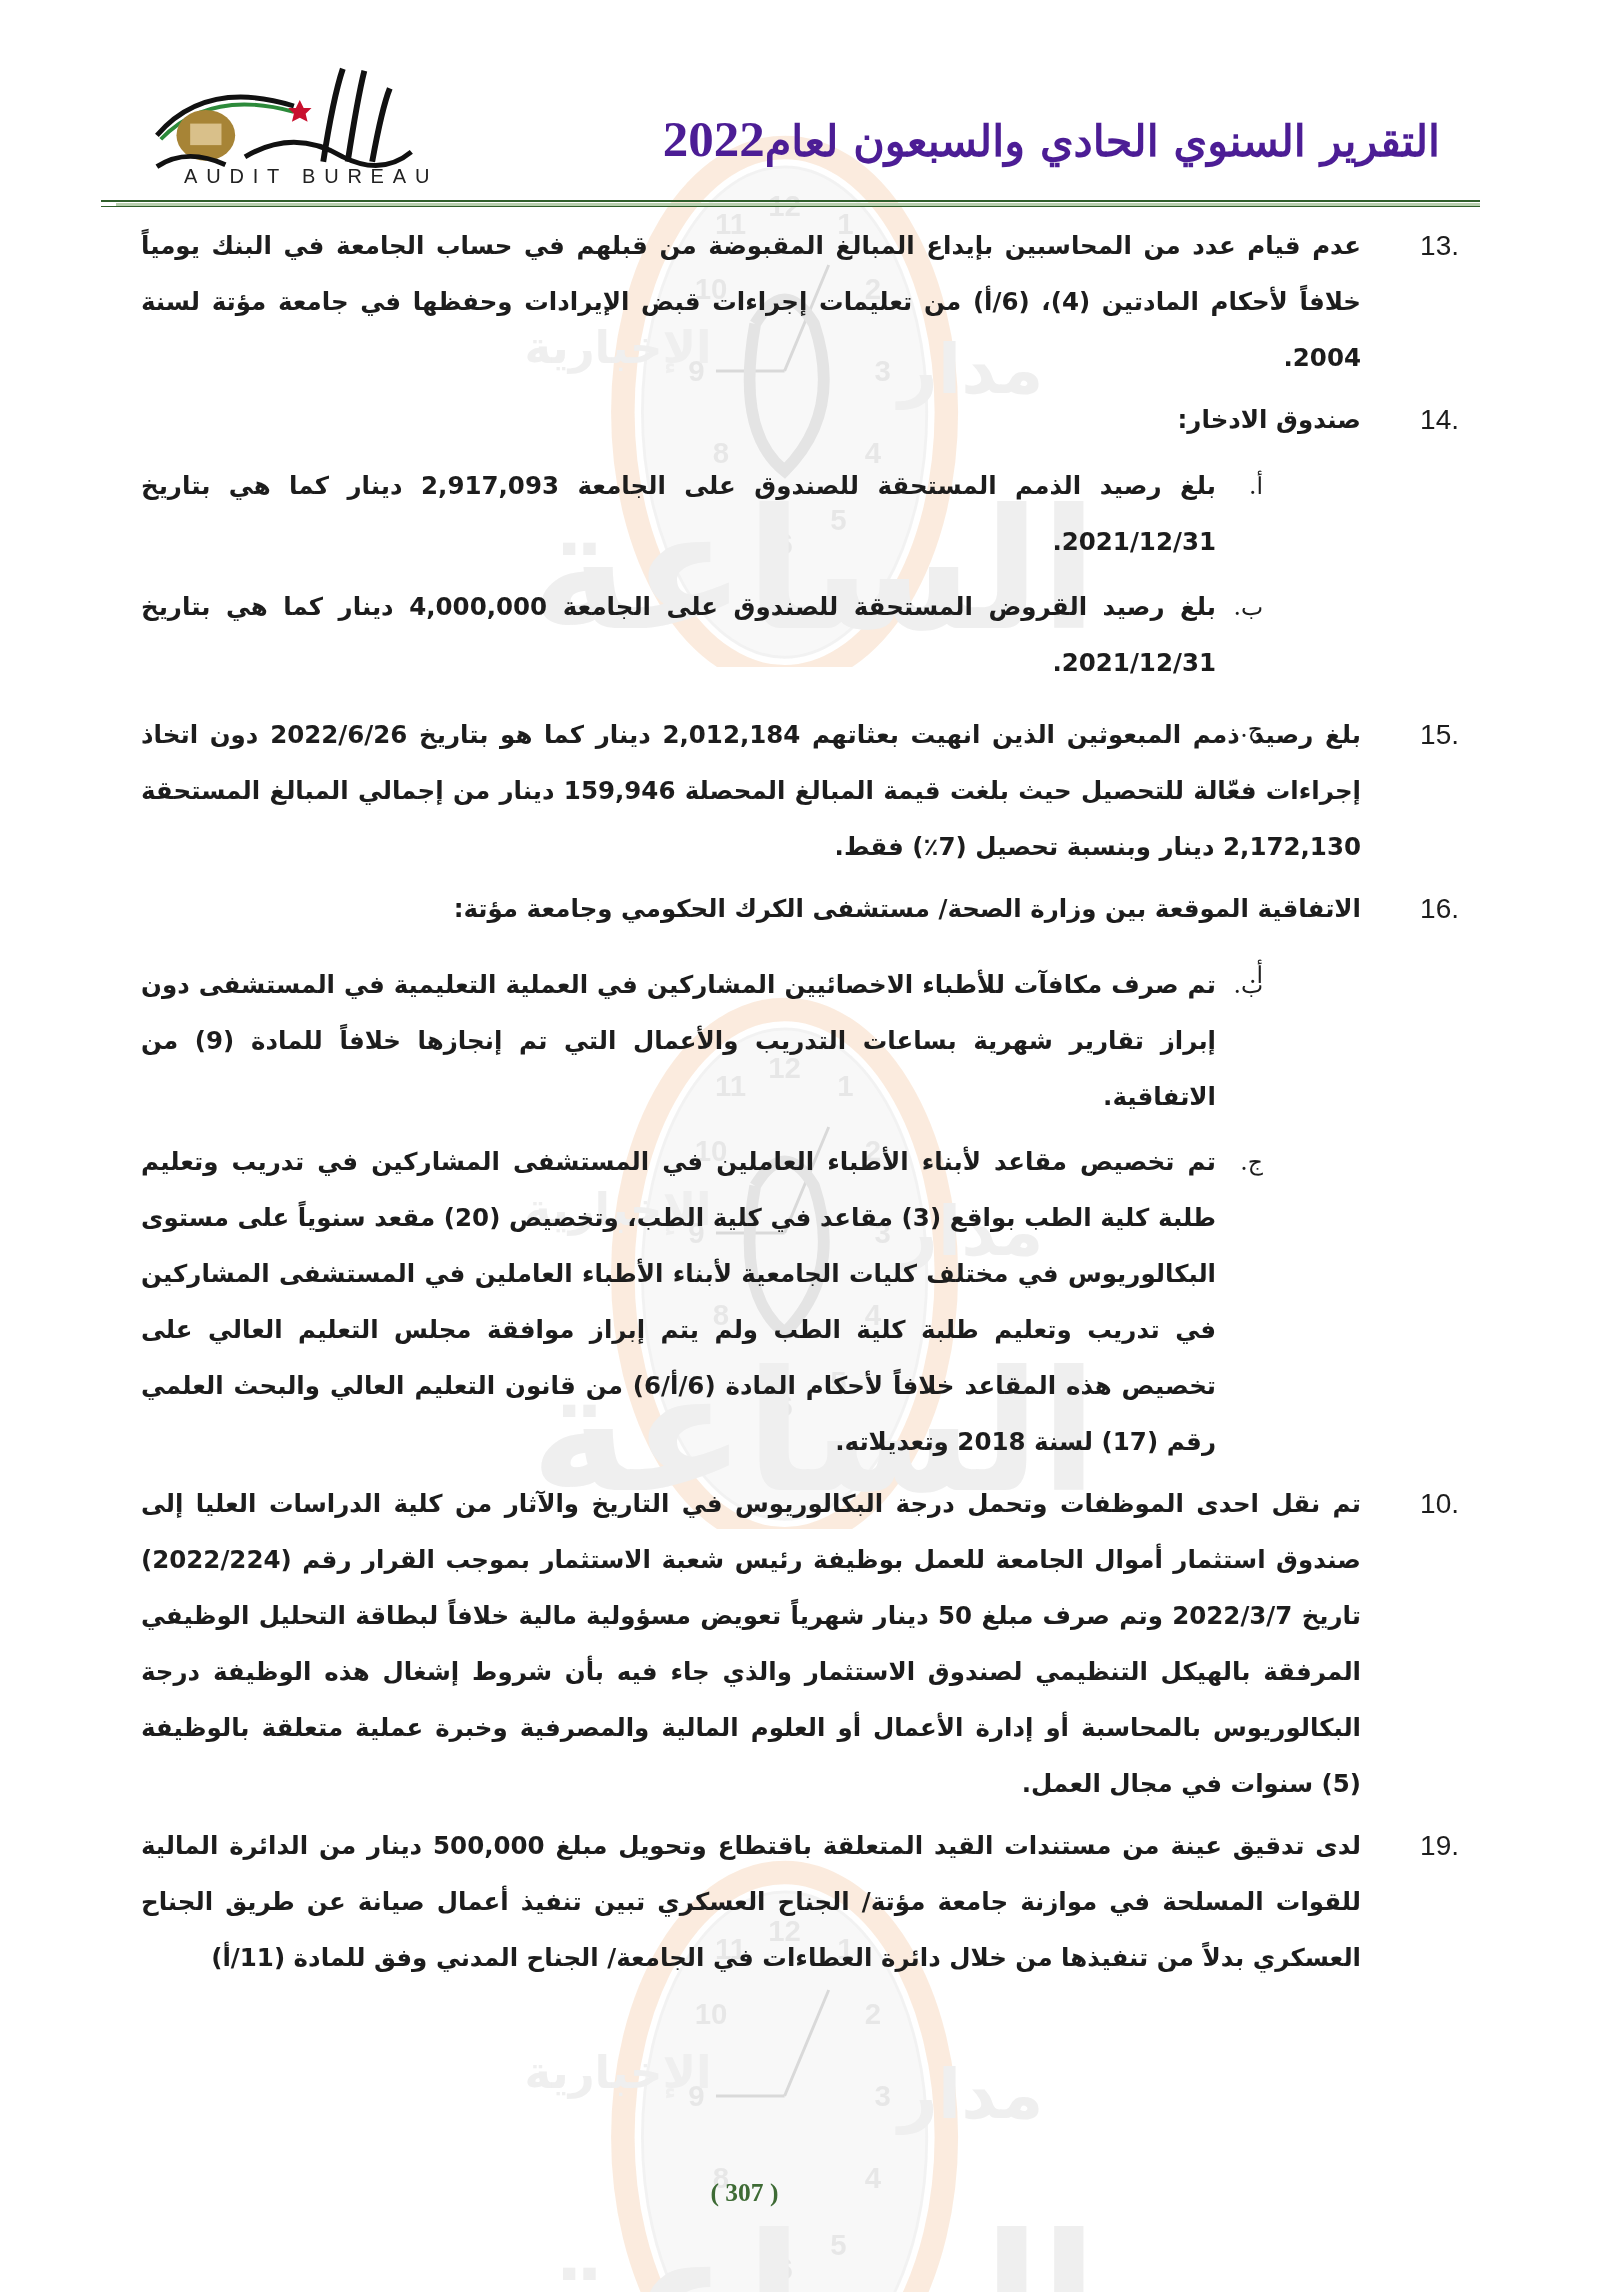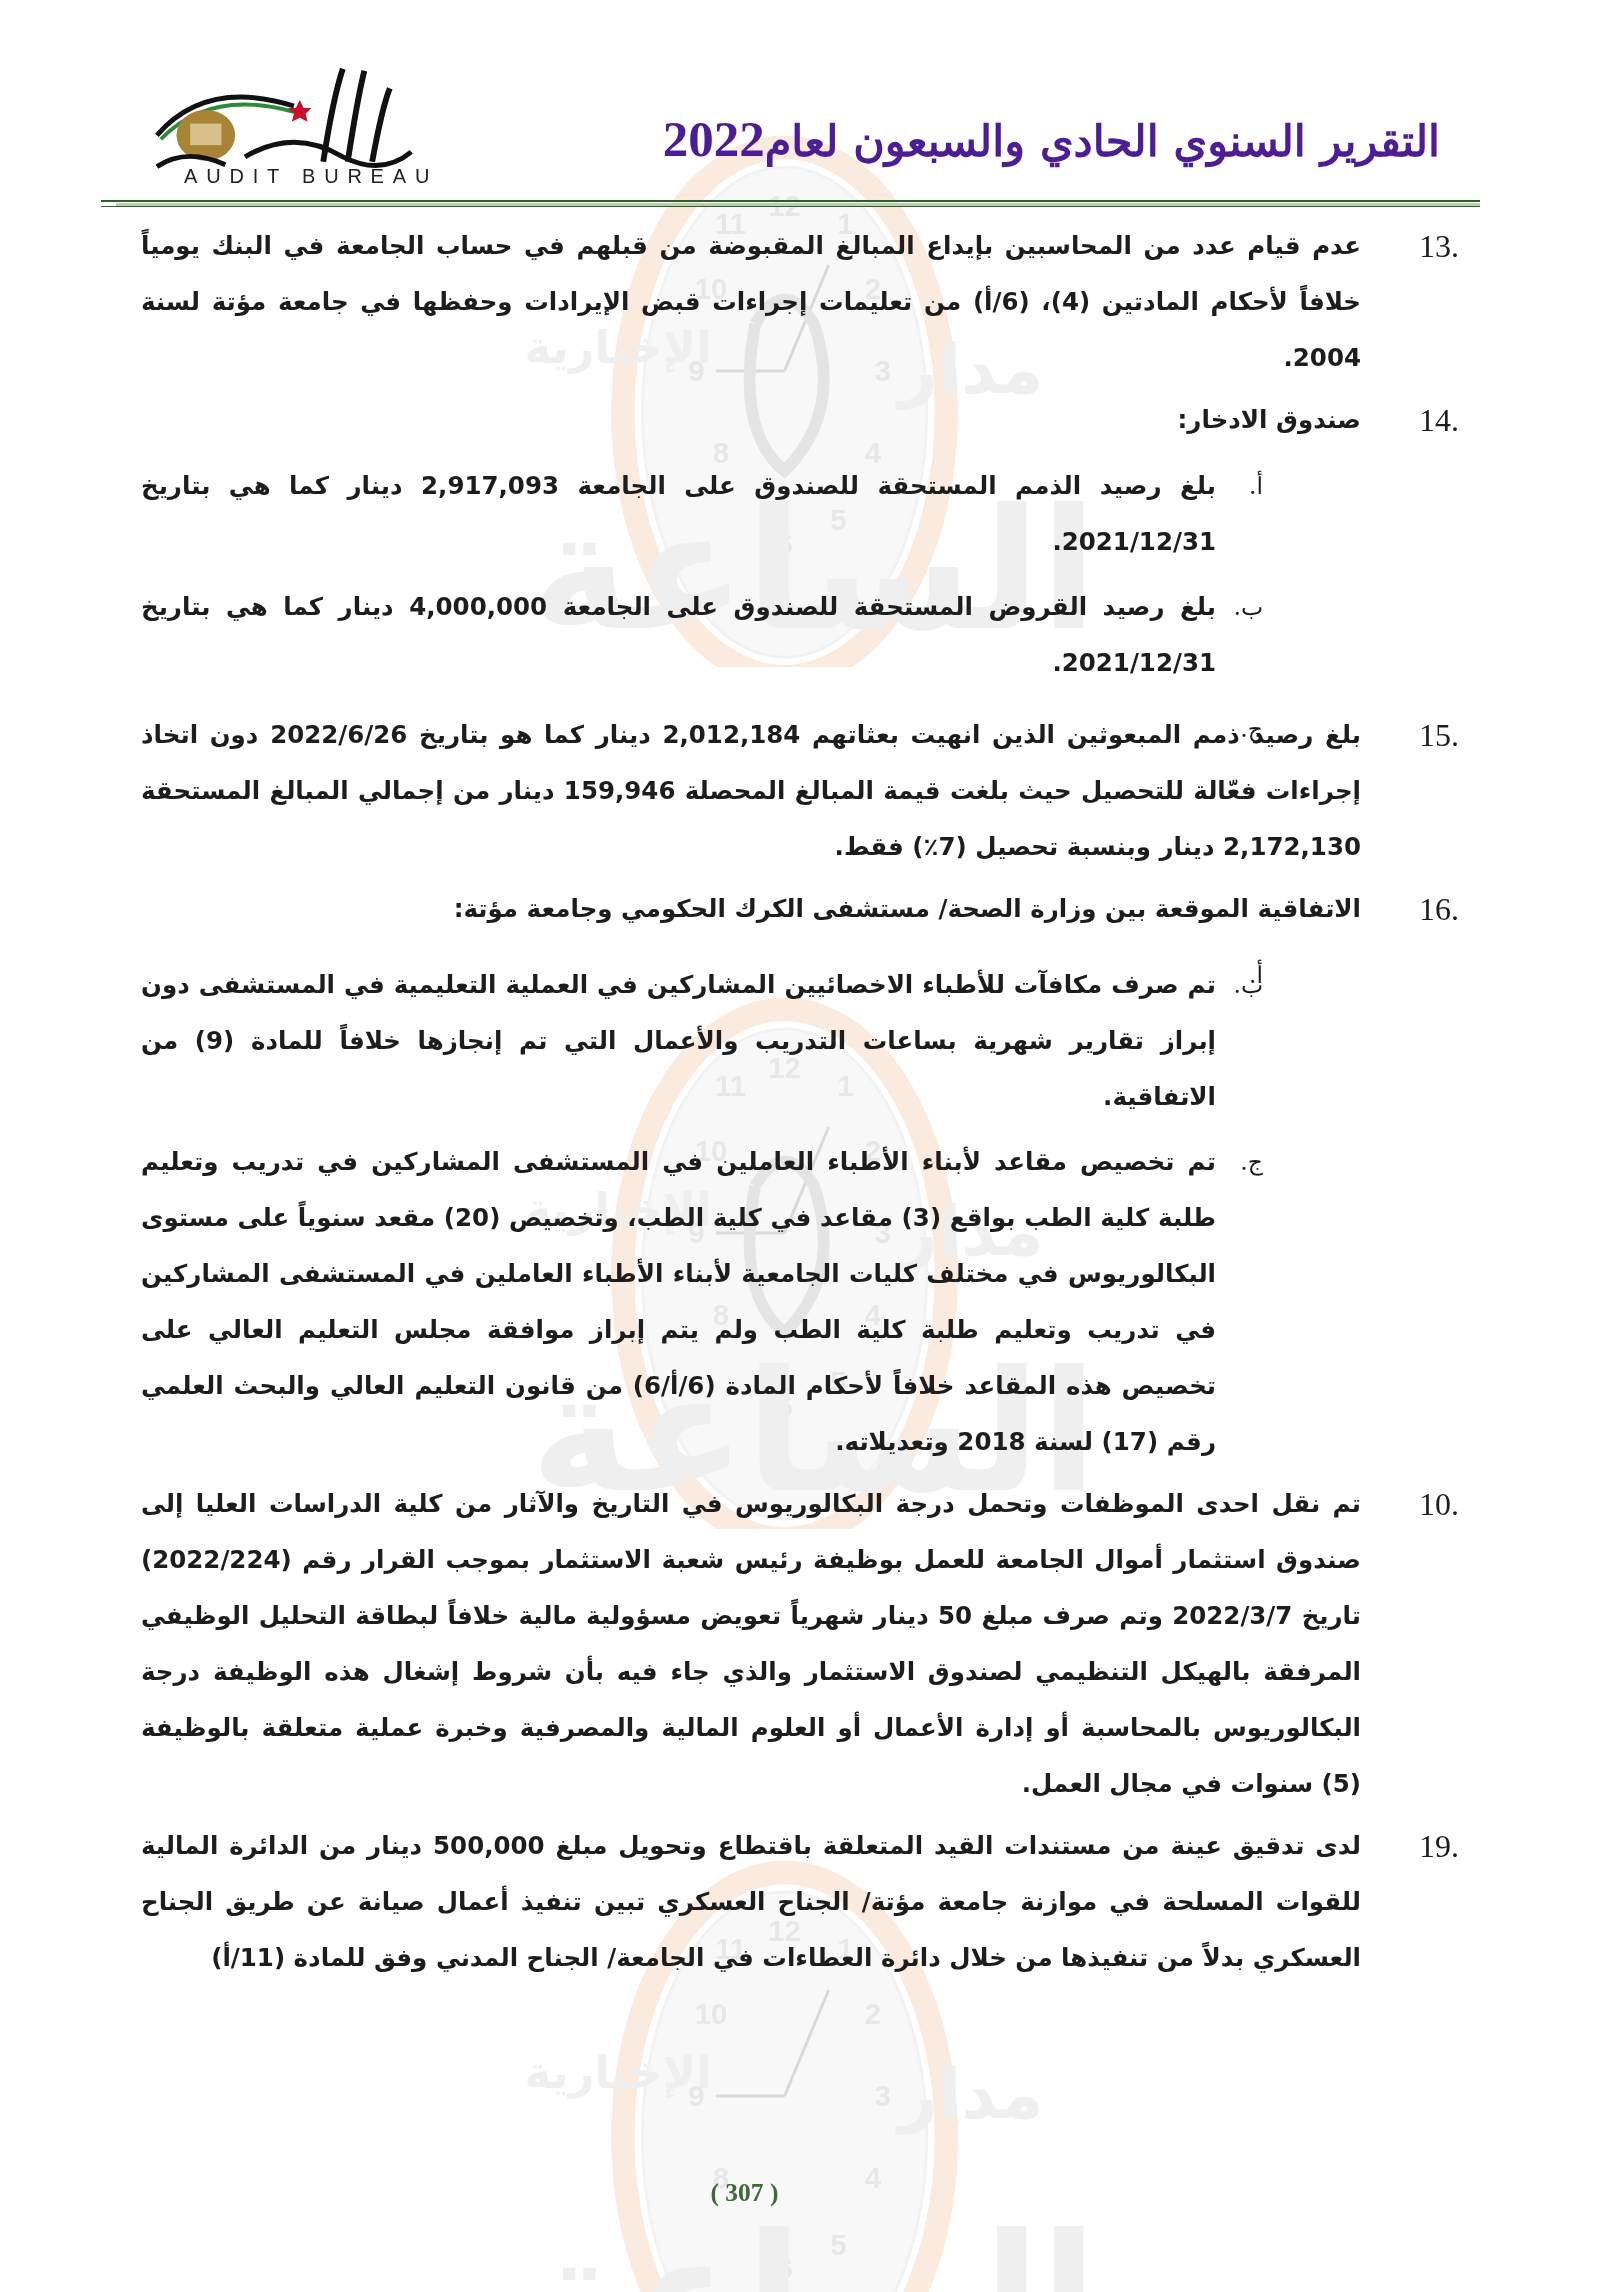--- a/index.html
+++ b/index.html
@@ -34,21 +34,21 @@
 
   
   .content {
     position: absolute; top: 218px; right: 162px; width: 1318px;
     direction: rtl; font-family: "DejaVu Sans", sans-serif; font-weight: bold;
     font-size: 24.5px; line-height: 56px; color: #1d1d1d;
   }
   .item { position: relative; padding-right: 98px; text-align: justify; text-align-last: right; }
   .item .num {
     position: absolute; right: 0; top: 0; width: 69px; text-align: center;
-    font-family: Liberation Serif, serif; font-weight: normal; font-size: 32px; direction: ltr;
+    font-family: Liberation Sans, sans-serif; font-weight: normal; font-size: 28px; direction: ltr;
     unicode-bidi: isolate;
   }
   .sub { position: relative; padding-right: 98px; margin-right: -98px; padding-top: 9.8px; }
   .sub-inner { position: relative; padding-right: 47px; margin-right: 98px; text-align: justify; text-align-last: right; }
   .sub .letter {
     position: absolute; right: 0; top: 0; font-family: "DejaVu Serif", serif; font-weight: normal; font-size: 23.5px;
   }
   .item + .item { margin-top: 5.9px; }
 
   

